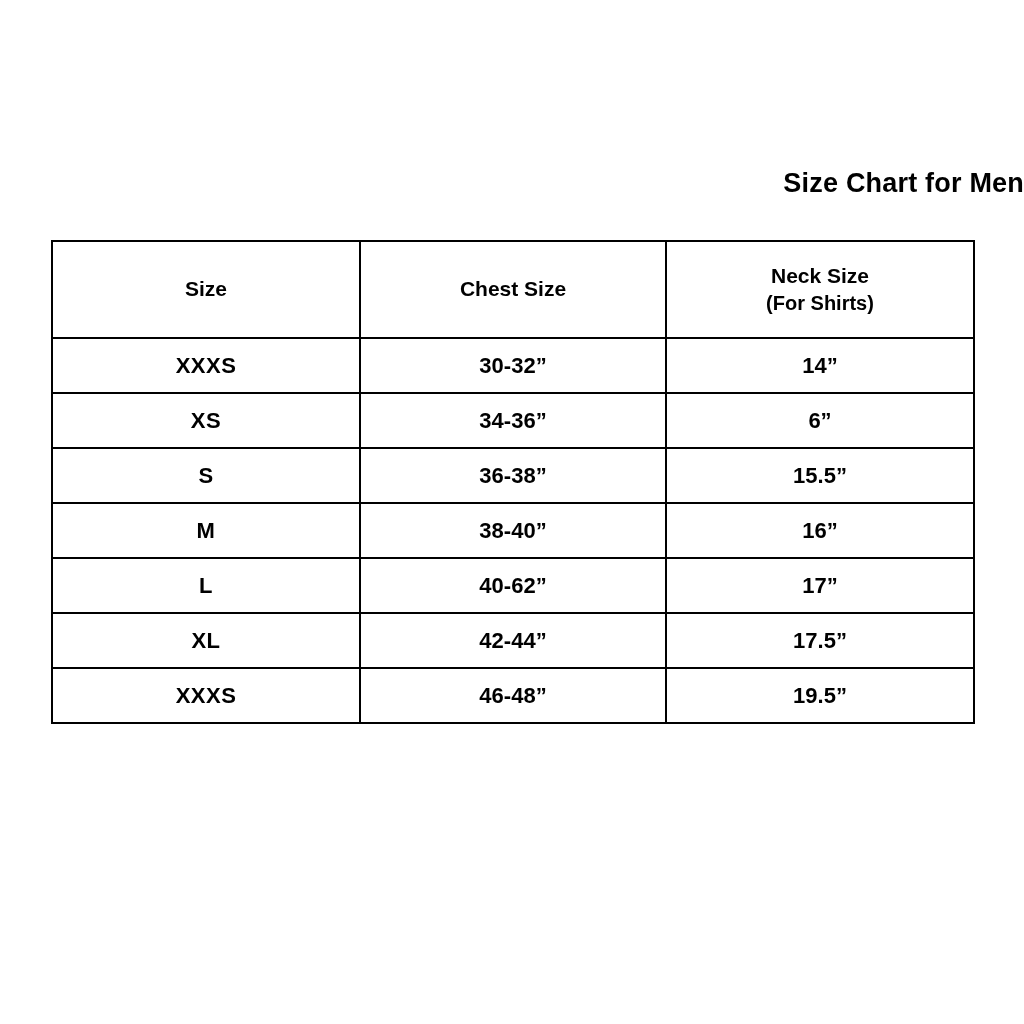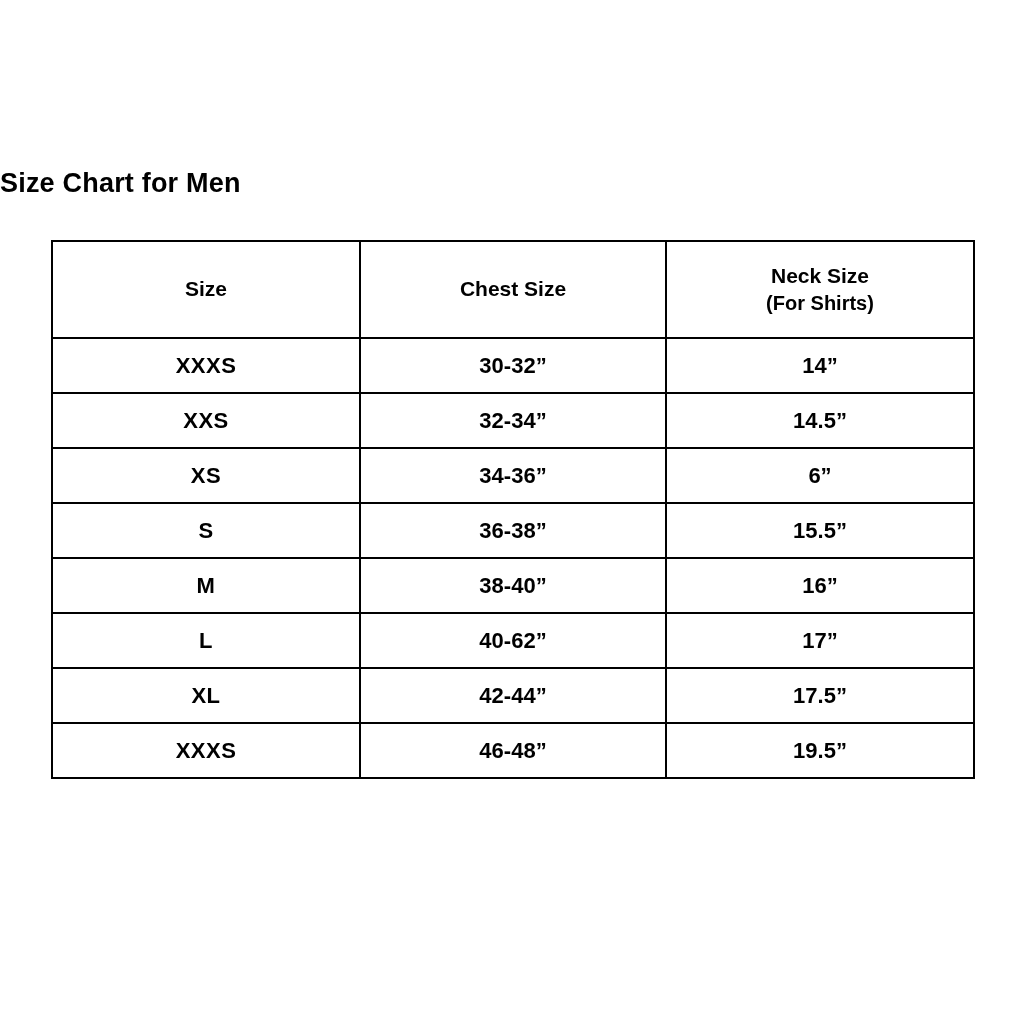--- a/index.html
+++ b/index.html
@@ -18,21 +18,21 @@
     position: relative;
     width: 1024px;
     height: 1024px;
     box-sizing: border-box;
   }
   .chart-title {
     position: absolute;
     left: 0;
     top: 168px;
     width: 1024px;
-    text-align: left;
+    text-align: right;
     font-size: 27px;
     font-weight: bold;
     letter-spacing: 0.2px;
   }
   .size-table-wrap {
     position: absolute;
     left: 51px;
     top: 240px;
     width: 979px;
   }
@@ -98,25 +98,20 @@
           </th>
         </tr>
       </thead>
       <tbody>
         <tr>
           <td class="cell-size">XXXS</td>
           <td>30-32”</td>
           <td>14”</td>
         </tr>
         <tr>
-          <td class="cell-size">XXS</td>
-          <td>32-34”</td>
-          <td>14.5”</td>
-        </tr>
-        <tr>
           <td class="cell-size">XS</td>
           <td>34-36”</td>
           <td>6”</td>
         </tr>
         <tr>
           <td class="cell-size">S</td>
           <td>36-38”</td>
           <td>15.5”</td>
         </tr>
         <tr>

